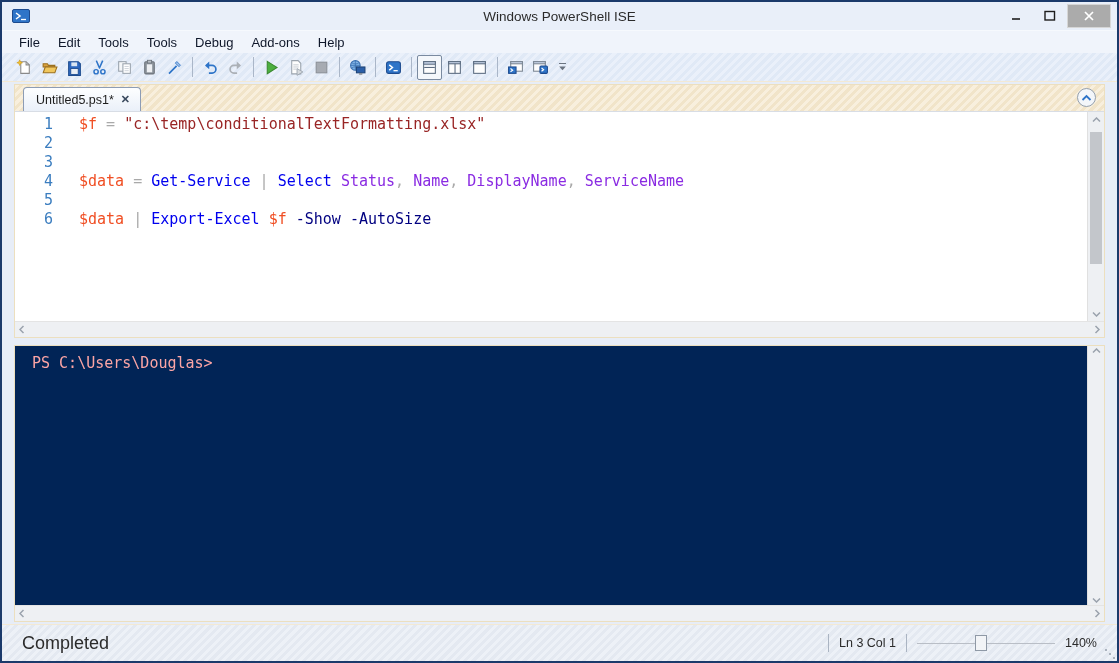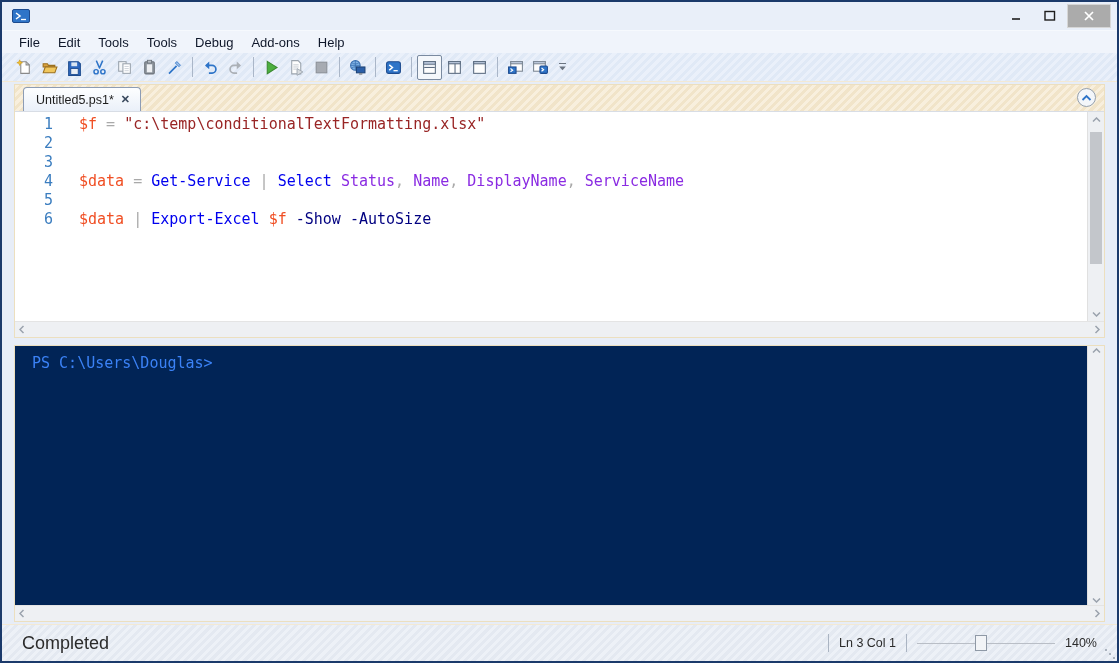--- a/index.html
+++ b/index.html
@@ -50,21 +50,21 @@
   .vscroll{ flex:0 0 17px; background:#eef0f3; border-left:1px solid #e0e0e0; display:flex; flex-direction:column; align-items:center;}
   .vscroll .arrow{ height:15px; display:flex; align-items:center; justify-content:center; width:100%;}
   .vscroll .track{ flex:1; width:100%; position:relative;}
   .vthumb{ position:absolute; left:2px; right:2px; top:5px; height:132px; background:#c3c6cb; }
   .hscroll{ height:16px; background:#eef0f3; border-top:1px solid #e4e4e4; display:flex; align-items:center; justify-content:space-between; padding:0 4px;}
   .chev{ stroke:#9aa2ad; fill:none; stroke-width:1.5; }
   .pane-gap{ height:7px; flex:0 0 auto;}
   .console-area{ flex:1 1 auto; border:1px solid #ecdfbf; display:flex; flex-direction:column; min-height:0; background:#fff;}
   .console-row{ flex:1 1 auto; display:flex; min-height:0;}
   .console{ flex:1 1 auto; background:#012456; padding:8px 18px 0 17px;
-    font-family:"DejaVu Sans Mono","Liberation Mono",monospace; font-size:15px; color:#3b82f6;}
+    font-family:"DejaVu Sans Mono","Liberation Mono",monospace; font-size:15px; color:#fca5a5;}
   .console-vscroll{ flex:0 0 17px; background:#eef0f3; border-left:1px solid #e0e0e0; display:flex; flex-direction:column; justify-content:space-between; align-items:center; padding:2px 0;}
   
   .statusbar{ height:37px; margin-top:2px; flex:0 0 auto; display:flex; align-items:center;
     background:repeating-linear-gradient(135deg,#edf1f7 0 3px,#e4e9f1 3px 6px);
     border-top:1px solid #f3e9d4; padding:0 6px 0 20px; position:relative;}
   .status-text{ font-size:18px; color:#2b2b2b; }
   .status-right{ margin-left:auto; display:flex; align-items:center; gap:10px; }
   .vr{ width:1px; height:18px; background:#aab4c2; }
   .pos-text{ font-size:12.5px; color:#2b2b2b; }
   .zoom-slider{ width:138px; height:18px; position:relative; display:flex; align-items:center;}
@@ -80,20 +80,21 @@
 <body>
 
 <div class="window">
 
   <div class="titlebar">
     <svg class="app-icon" viewBox="0 0 18 16">
       <rect x="0.5" y="1.5" width="17" height="13" rx="1.5" fill="#2e74c8" stroke="#1c4a8e"></rect>
       <path d="M4 5l4 3-4 3" fill="none" stroke="#fff" stroke-width="1.5"></path>
       <path d="M9 11.5h5" stroke="#fff" stroke-width="1.3"></path>
     </svg>
+    <div class="title-text">Windows PowerShell ISE</div>
     <div class="win-controls">
       <div class="win-btn">
         <svg width="11" height="11" viewBox="0 0 11 11">
             <path d="M1 8h8" stroke="#1d1d1d" stroke-width="1.6"></path>
           </svg>
       </div>
       <div class="win-btn">
         <svg width="12" height="12" viewBox="0 0 12 12">
             <rect x="1" y="1.5" width="9.5" height="8.5" fill="none" stroke="#1d1d1d" stroke-width="1.4"></rect>
           </svg>

